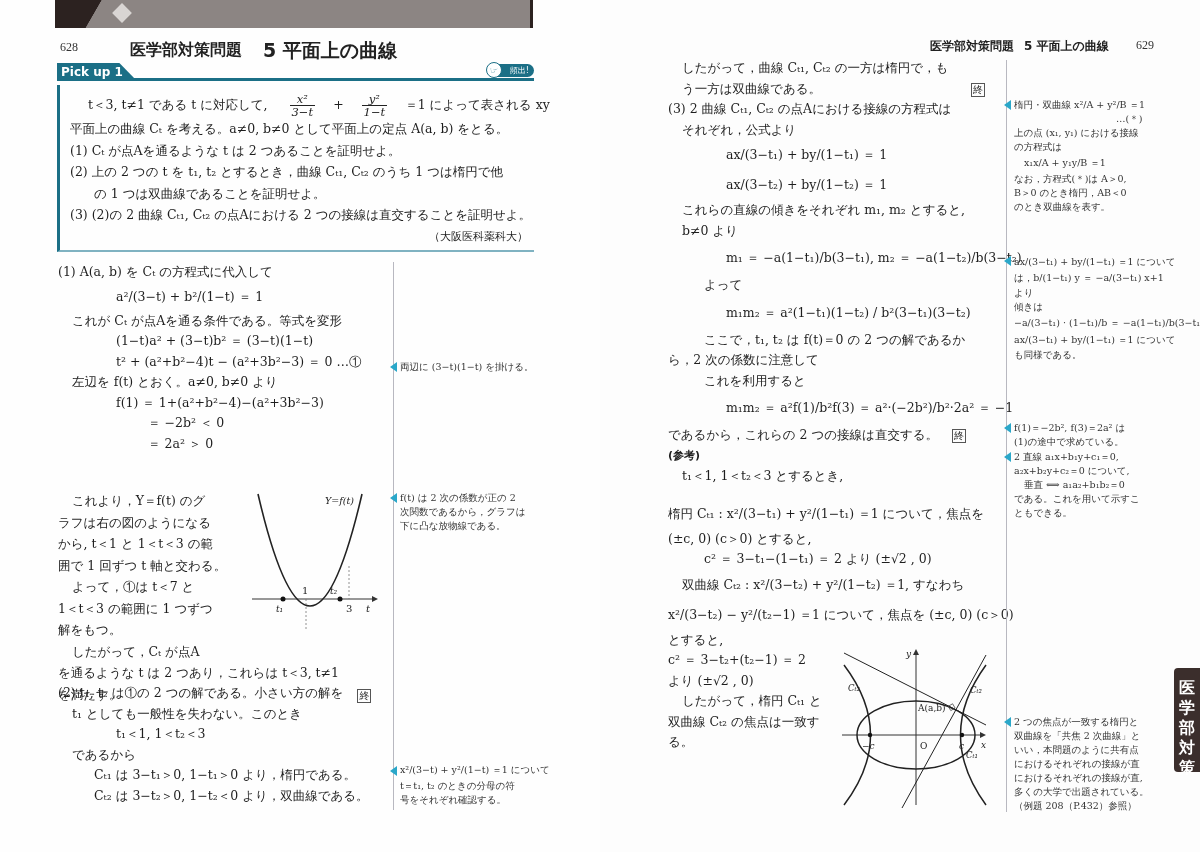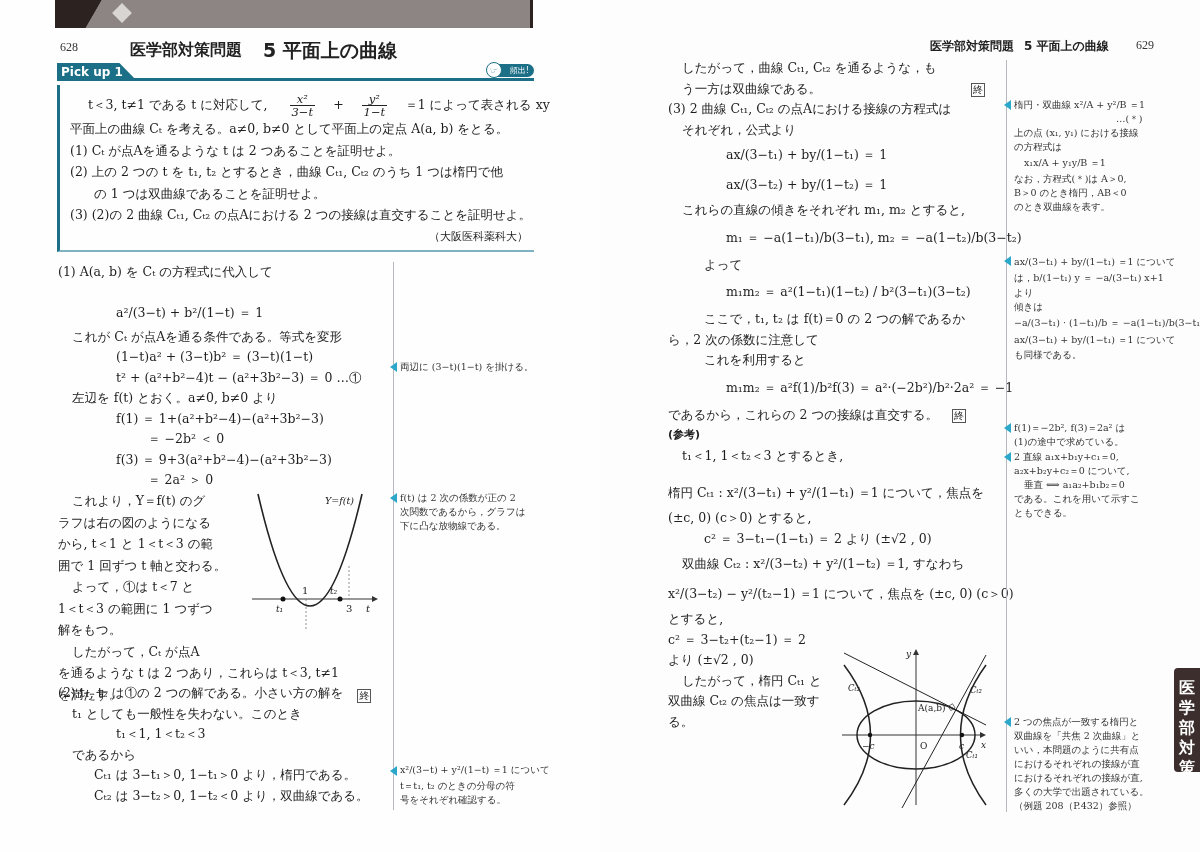--- a/index.html
+++ b/index.html
@@ -77,28 +77,27 @@
     <p>平面上の曲線 Cₜ を考える。a≠0,  b≠0 として平面上の定点 A(a, b) をとる。</p>
     <p>(1)  Cₜ が点Aを通るような t は 2 つあることを証明せよ。</p>
     <p>(2)  上の 2 つの t を t₁,  t₂ とするとき，曲線 Cₜ₁,  Cₜ₂ のうち 1 つは楕円で他</p>
     <p style="padding-left:24px;">の 1 つは双曲線であることを証明せよ。</p>
     <p>(3)  (2)の 2 曲線 Cₜ₁, Cₜ₂ の点Aにおける 2 つの接線は直交することを証明せよ。</p>
     <p class="src">（大阪医科薬科大）</p>
   </div>
 
   <div class="body-text" style="left:58px; top:262px;">
     <span class="line">(1)  A(a, b) を Cₜ の方程式に代入して</span>
-    <span class="line indent3" style="line-height:28px;margin-top:16px;">a²/(3−t) + b²/(1−t) ＝ 1</span>
+    <span class="line indent3" style="line-height:28px;">a²/(3−t) + b²/(1−t) ＝ 1</span>
     <span class="line indent1">これが Cₜ が点Aを通る条件である。等式を変形</span>
     <span class="line indent3">(1−t)a² + (3−t)b² ＝ (3−t)(1−t)</span>
     <span class="line indent3">t² + (a²+b²−4)t − (a²+3b²−3) ＝ 0   …①</span>
     <span class="line indent1">左辺を f(t) とおく。a≠0,  b≠0 より</span>
     <span class="line indent3">f(1) ＝ 1+(a²+b²−4)−(a²+3b²−3)</span>
     <span class="line" style="padding-left:90px;">＝ −2b² ＜ 0</span>
-    <span class="line indent3">f(3) ＝ 9+3(a²+b²−4)−(a²+3b²−3)</span>
     <span class="line" style="padding-left:90px;">＝ 2a² ＞ 0</span>
   </div>
 
   <div class="body-text" style="left:58px; top:490px; line-height:21.5px;">
     <span class="line indent1">これより，Y＝f(t) のグ</span>
     <span class="line">ラフは右の図のようになる</span>
     <span class="line">から, t＜1 と 1＜t＜3 の範</span>
     <span class="line">囲で 1 回ずつ t 軸と交わる。</span>
     <span class="line indent1">よって，①は t＜7 と</span>
     <span class="line">1＜t＜3 の範囲に 1 つずつ</span>
@@ -151,27 +150,28 @@
     <span style="display:block;">号をそれぞれ確認する。</span>
   </div>
 </div>
 
 <div class="page page-right">
   <span class="chapter-title" style="left:330px; top:38px; font-size:12px;">医学部対策問題</span>
   <span class="chapter-title" style="left:424px; top:38px; font-size:12px;">5 平面上の曲線</span>
   <span class="page-num" style="left:536px; top:38px;">629</span>
 
   <div class="body-text" style="left:68px; top:58px;">
-    <span class="line indent1">したがって，曲線 Cₜ₁,  Cₜ₂ を通るような，も</span>
+    <span class="line indent1">したがって，曲線 Cₜ₁,  Cₜ₂ の一方は楕円で，も</span>
     <span class="line indent1"><span>う一方は双曲線である。</span><span class="end-mark" style="margin-left:150px;">終</span></span>
     <span class="line">(3)  2 曲線 Cₜ₁,  Cₜ₂ の点Aにおける接線の方程式は</span>
     <span class="line indent1">それぞれ，公式より</span>
     <span class="line indent3" style="line-height:30px;">ax/(3−t₁) + by/(1−t₁) ＝ 1</span>
     <span class="line indent3" style="line-height:30px;">ax/(3−t₂) + by/(1−t₂) ＝ 1</span>
     <span class="line indent1">これらの直線の傾きをそれぞれ m₁,  m₂ とすると,</span>
+    <span class="line indent1">b≠0 より</span>
     <span class="line indent3" style="line-height:34px;">m₁ ＝ −a(1−t₁)/b(3−t₁),   m₂ ＝ −a(1−t₂)/b(3−t₂)</span>
     <span class="line indent2">よって</span>
     <span class="line indent3" style="line-height:34px;">m₁m₂ ＝ a²(1−t₁)(1−t₂) / b²(3−t₁)(3−t₂)</span>
     <span class="line indent2">ここで，t₁,  t₂ は f(t)＝0 の 2 つの解であるか</span>
     <span class="line">ら，2 次の係数に注意して</span>
     <span class="line indent2">これを利用すると</span>
     <span class="line indent3" style="line-height:34px;">m₁m₂ ＝ a²f(1)/b²f(3) ＝ a²·(−2b²)/b²·2a² ＝ −1</span>
     <span class="line"><span>であるから，これらの 2 つの接線は直交する。</span><span class="end-mark" style="margin-left:14px;">終</span></span>
     <span class="line ref-title">(参考)</span>
     <span class="line indent1">t₁＜1,  1＜t₂＜3 とするとき,</span>

